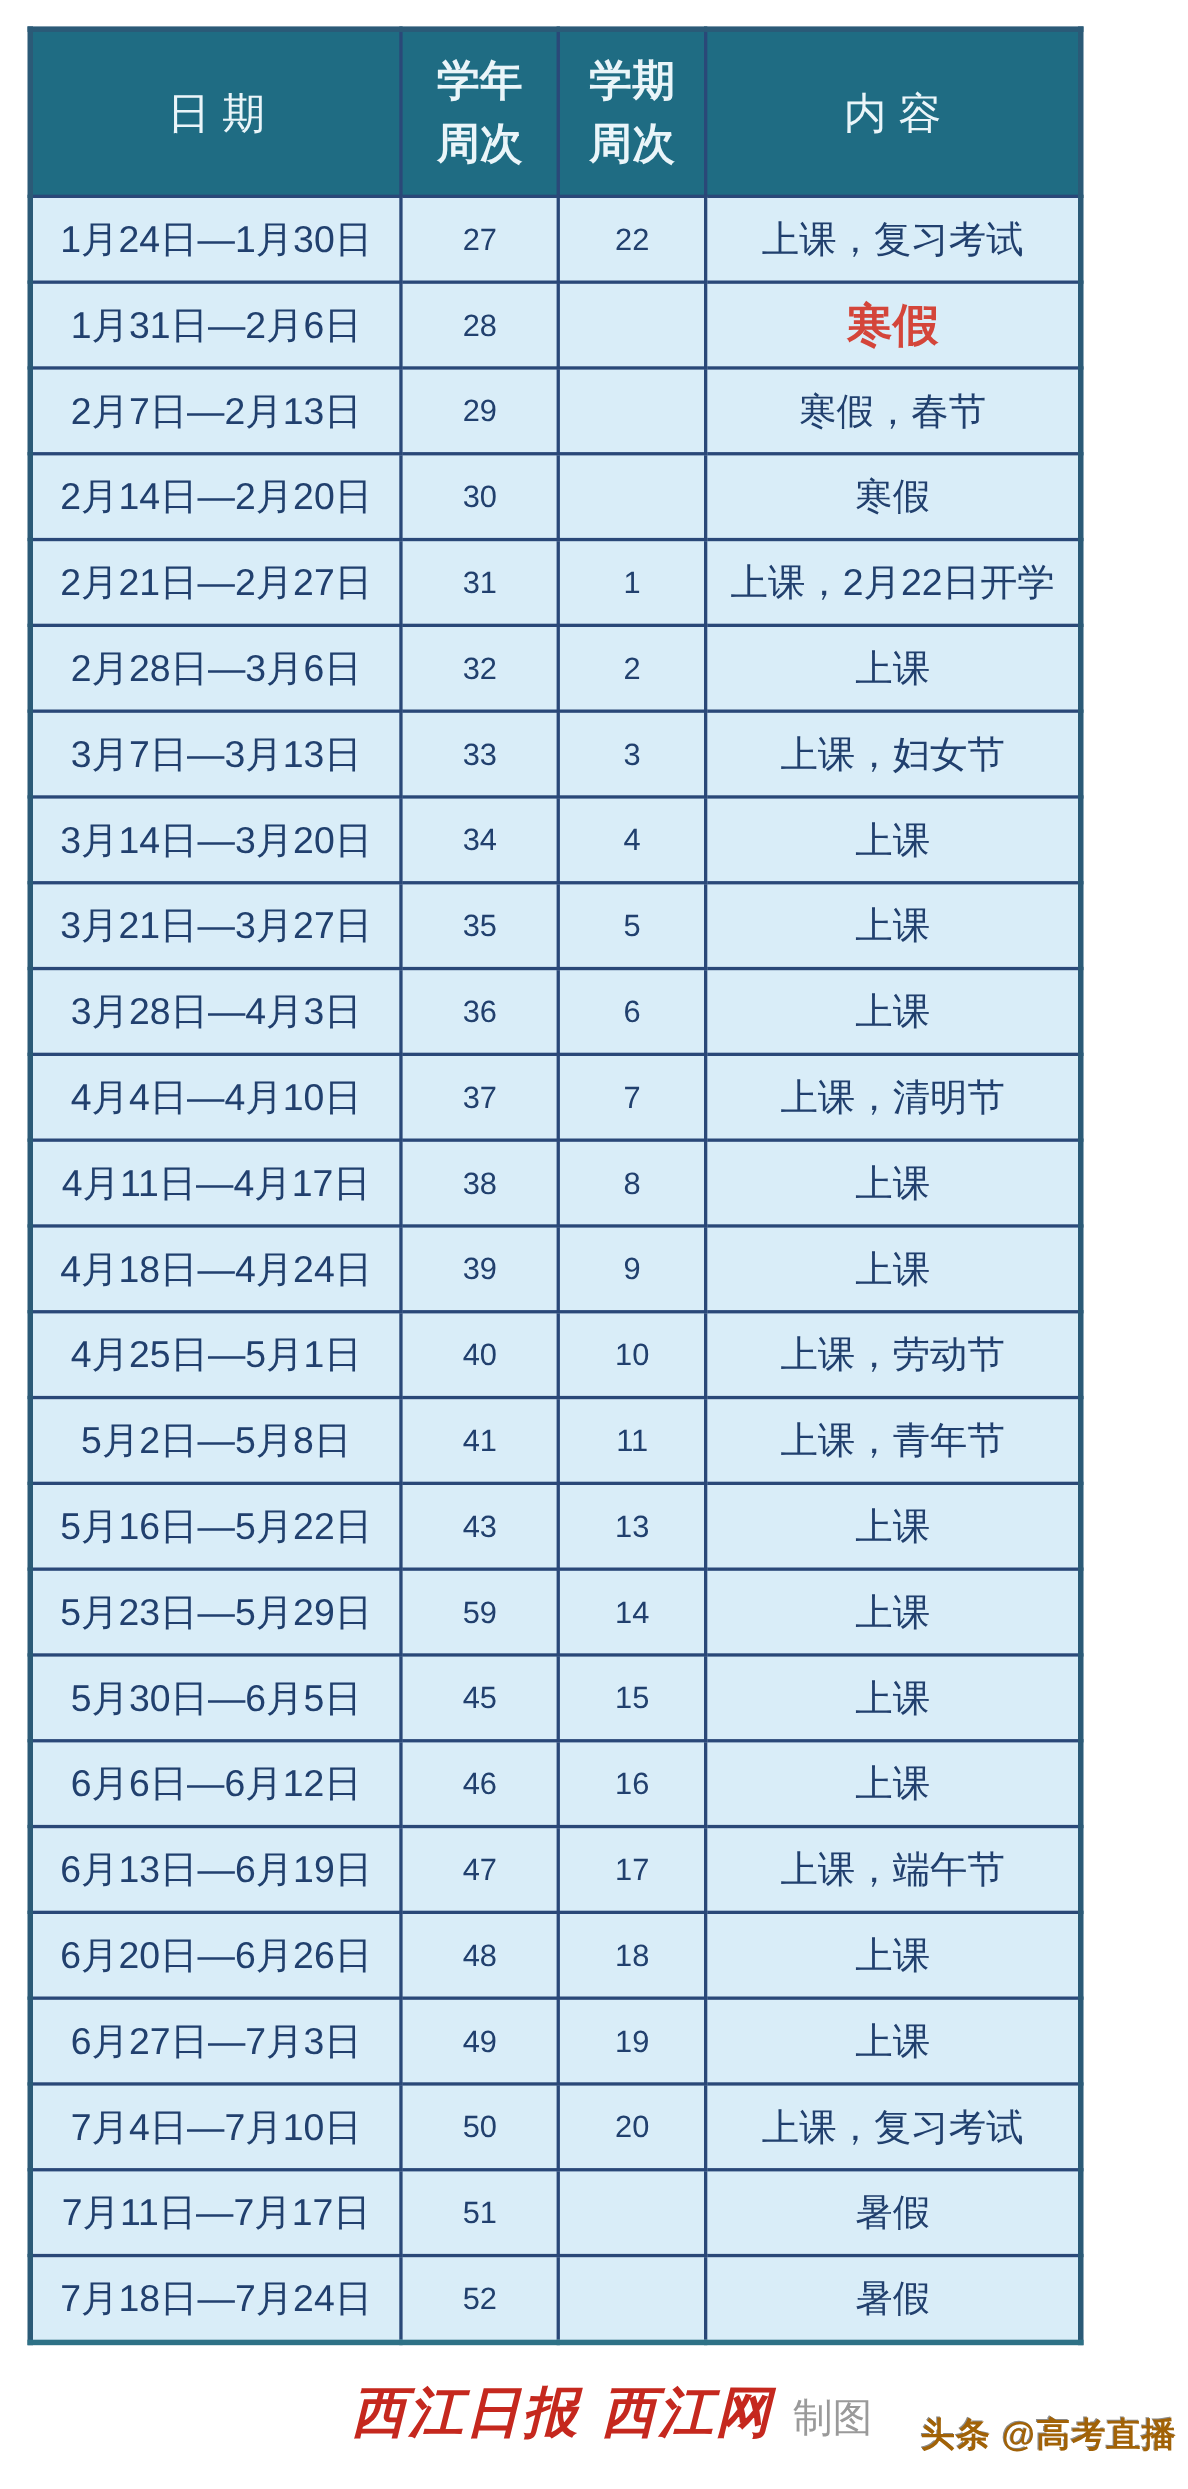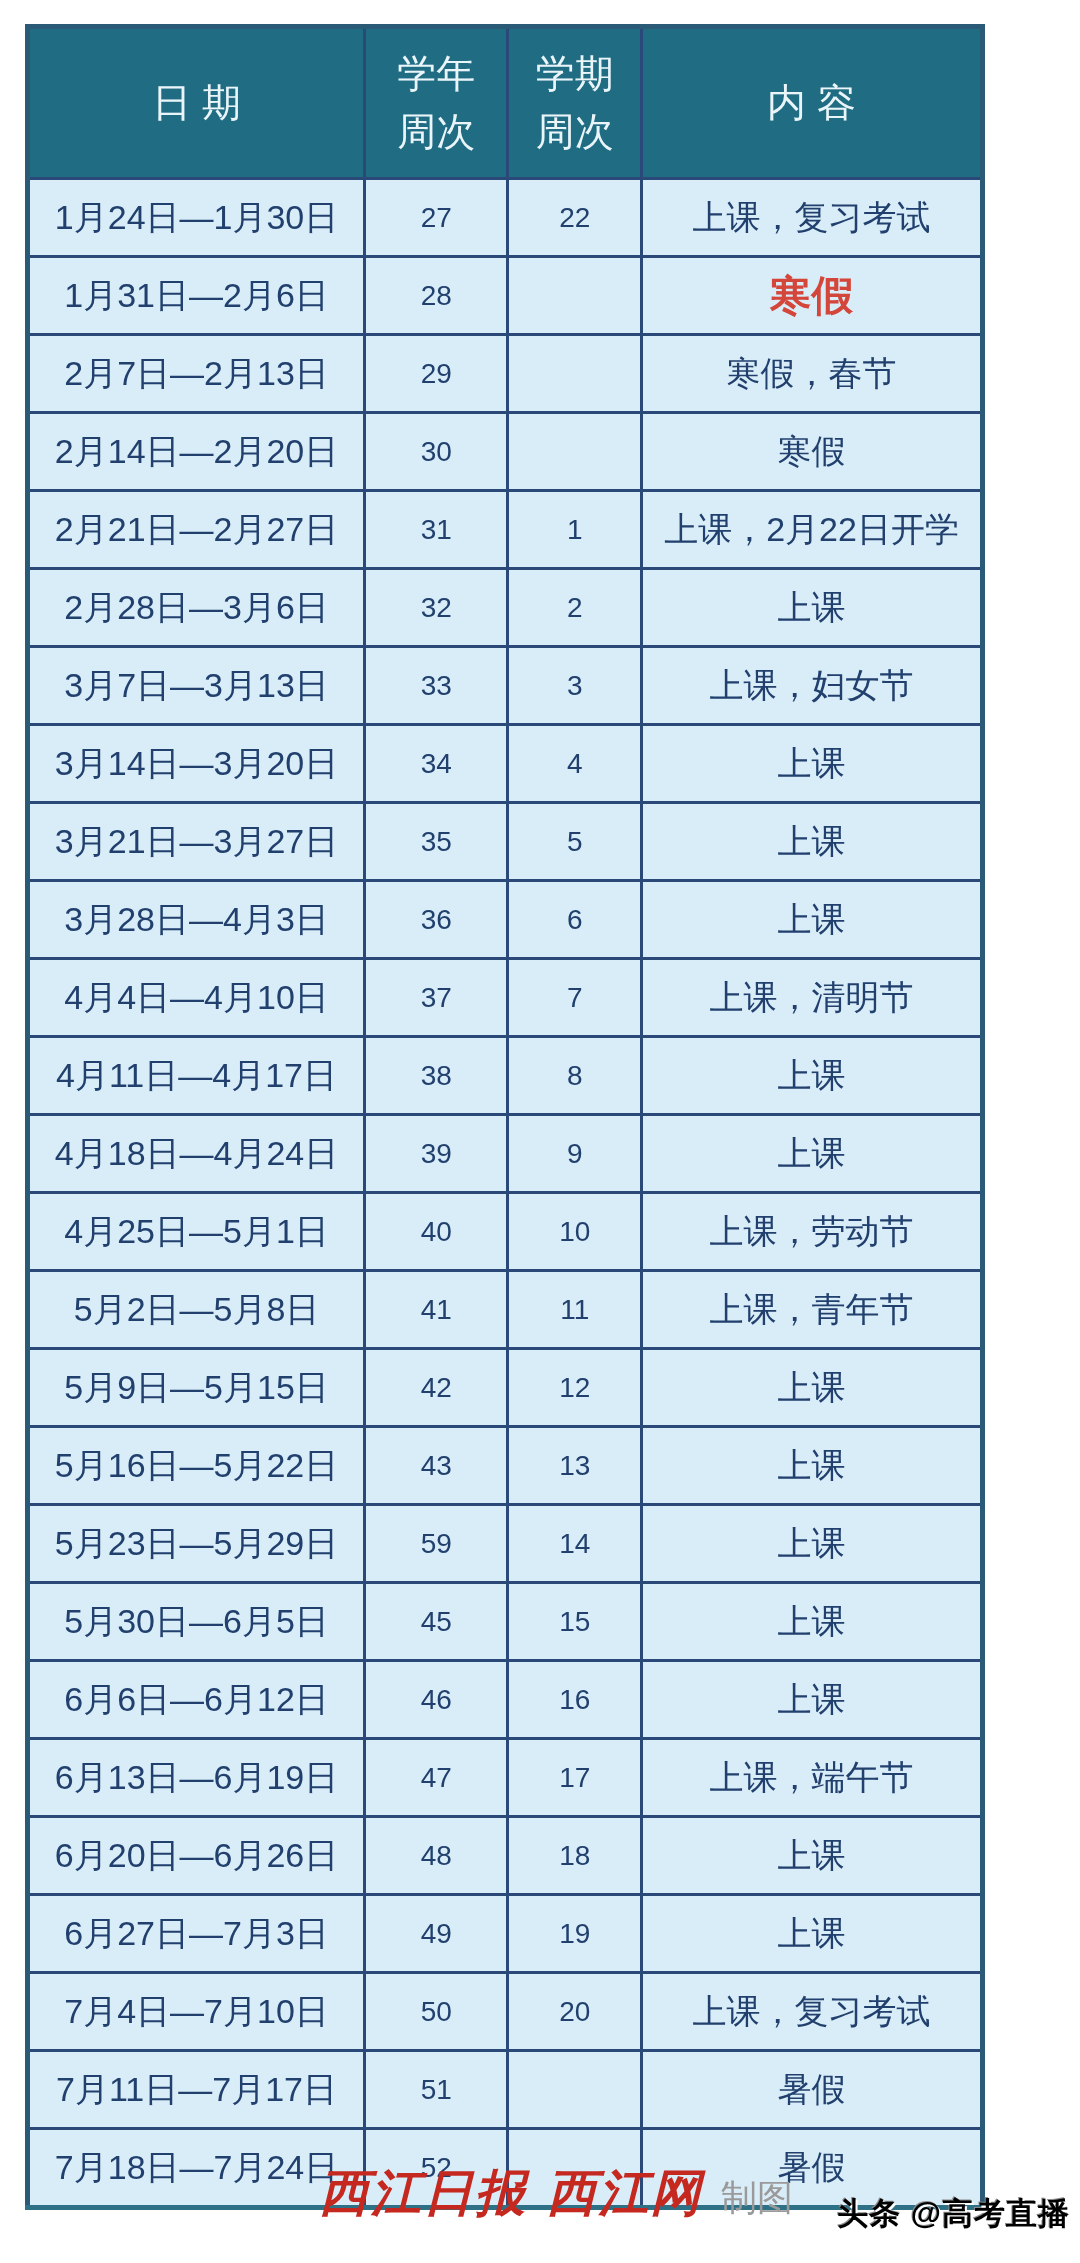--- a/index.html
+++ b/index.html
@@ -41,20 +41,21 @@
     color:#eaf5f9;
     height:148px;
     font-size:39px;
     font-weight:500;
   }
   .wrap2{
     display:inline-block;
     width:2.25em;
     word-break:break-all;
     line-height:1.5;
+    font-weight:bold;
   }
   tbody td{
     background:#d9edf8;
     color:#21406e;
     height:75px;
     font-size:34px;
     font-weight:500;
   }
   tbody td.num{font-size:28px;}
   tbody td.highlight{
@@ -83,21 +84,21 @@
     font-size:36px;
     color:#9a9a9a;
     margin-left:14px;
   }
   .watermark{
     position:absolute;
     right:10px;
     top:2193px;
     font-size:31px;
     font-weight:bold;
-    color:#000000;
+    color:#a16207;
     text-shadow:2px 2px 0 #ffffff,-1px -1px 0 #8c8c8c;
     letter-spacing:1px;
   }
 </style>
 </head>
 <body>
 
 <div class="page">
 
   <table class="cal">
@@ -208,26 +209,20 @@
     <td class="c-tw num">10</td>
     <td class="c-content">上课，劳动节</td>
   </tr>
         <tr class="data-row">
     <td class="c-date">5月2日—5月8日</td>
     <td class="c-yw num">41</td>
     <td class="c-tw num">11</td>
     <td class="c-content">上课，青年节</td>
   </tr>
         <tr class="data-row">
-    <td class="c-date">5月9日—5月15日</td>
-    <td class="c-yw num">42</td>
-    <td class="c-tw num">12</td>
-    <td class="c-content">上课</td>
-  </tr>
-        <tr class="data-row">
     <td class="c-date">5月16日—5月22日</td>
     <td class="c-yw num">43</td>
     <td class="c-tw num">13</td>
     <td class="c-content">上课</td>
   </tr>
         <tr class="data-row">
     <td class="c-date">5月23日—5月29日</td>
     <td class="c-yw num">59</td>
     <td class="c-tw num">14</td>
     <td class="c-content">上课</td>

